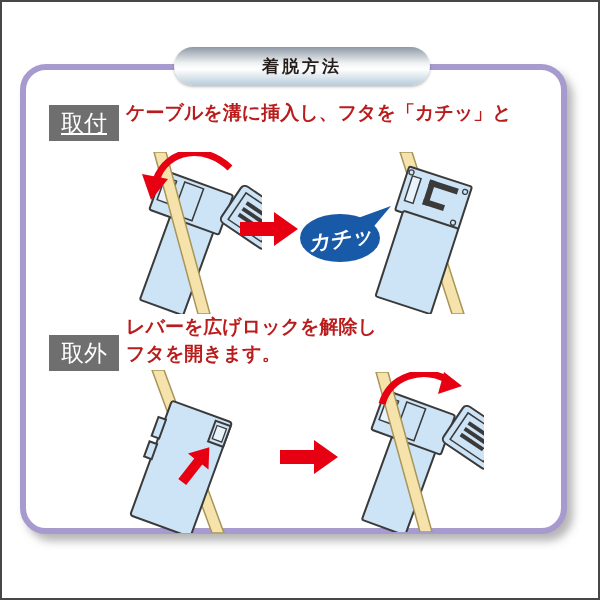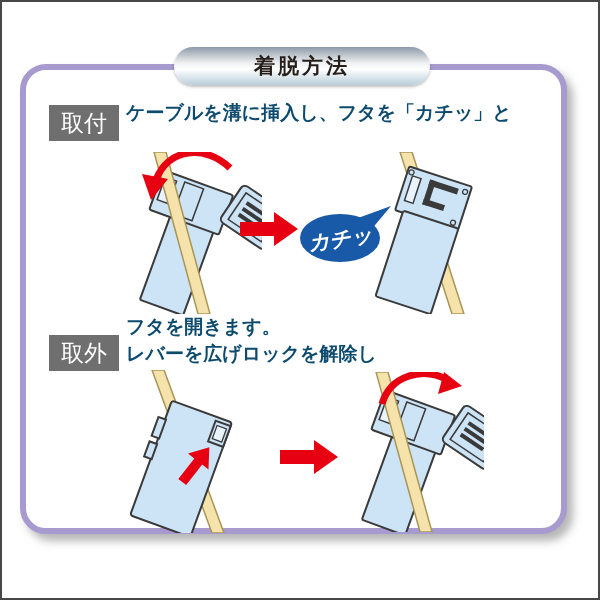--- a/index.html
+++ b/index.html
@@ -14,32 +14,32 @@
     box-shadow:6px 7px 9px rgba(110,110,110,.5);
   }
   .title-badge {
     position:absolute; left:172px; top:45px; width:256px; height:38px;
     border-radius:19px; z-index:5;
     background:linear-gradient(180deg,#8e99a7 0%,#eef1f2 42%,#ffffff 58%,#b9cedb 100%);
     box-shadow:0 2px 3px rgba(0,0,0,.25);
     display:flex; align-items:center; justify-content:center;
   }
   .title-badge span {
-    font-size:21px; font-weight:bold; letter-spacing:3px; color:#251e1b;
+    font-size:17px; font-weight:bold; letter-spacing:3px; color:#251e1b;
   }
   .section-label {
     position:absolute; width:70px; height:36px; background:#6f6f6f;
     color:#fff; font-size:23px; display:flex; align-items:center;
     justify-content:center; z-index:3;
   }
-  .label-attach { left:47px; top:103px; }
+  .label-attach { left:47px; top:103px;text-decoration:underline; }
   .label-detach { left:47px; top:317px;margin-top:16px; }
   .instruction {
     position:absolute; font-size:19px; line-height:27px; font-weight:600;
-    color:#0c4a6e; z-index:3; white-space:nowrap;
+    color:#b91c1c; z-index:3; white-space:nowrap;
   }
   .text-attach { left:124px; top:97px; }
   .text-detach { left:124px; top:311px; }
   .illus { position:absolute; z-index:2; }
   .i-r1-left  { left:108px; top:150px; width:152px; height:162px; }
   .i-r1-arrow { left:238px; top:210px; width:58px;  height:34px;  }
   .i-bubble   { left:296px; top:202px; width:95px;  height:60px;  }
   .i-r1-right { left:372px; top:150px; width:112px; height:162px; }
   .i-r2-left  { left:112px; top:368px; width:142px; height:163px; }
   .i-r2-arrow { left:278px; top:438px; width:58px;  height:34px;  }
@@ -109,22 +109,22 @@
       <circle cx="20" cy="29" r="2.5" fill="none" stroke-width="1.3"></circle>
       <circle cx="77" cy="31" r="2.5" fill="none" stroke-width="1.3"></circle>
       <circle cx="75" cy="64" r="2.5" fill="none" stroke-width="1.3"></circle>
     </g>
   </svg>
 
   <div class="section-label label-detach">
     <span>取外</span>
   </div>
   <div class="instruction text-detach">
+    <span style="display:block">レバーを広げロックを解除し</span>
     <span style="display:block">フタを開きます。</span>
-    <span style="display:block">レバーを広げロックを解除し</span>
   </div>
 
   <svg class="illus i-r2-left" viewBox="0 0 142 163">
     <polygon points="38,0 50,0 110,163 98,163" fill="#f5e3ab" stroke="#a89557" stroke-width="1.5"></polygon>
     <g transform="rotate(20 70 85)" stroke="#3a3a3a" stroke-width="2" fill="#cde4f7">
       <rect x="40" y="38" width="64" height="122" rx="3"></rect>
       <rect x="33" y="58" width="8" height="20"></rect>
       <rect x="33" y="84" width="8" height="16"></rect>
       <rect x="88" y="42" width="16" height="22"></rect>
       <rect x="91" y="46" width="10" height="14" fill="#e8f3fc" stroke-width="1.3"></rect>

